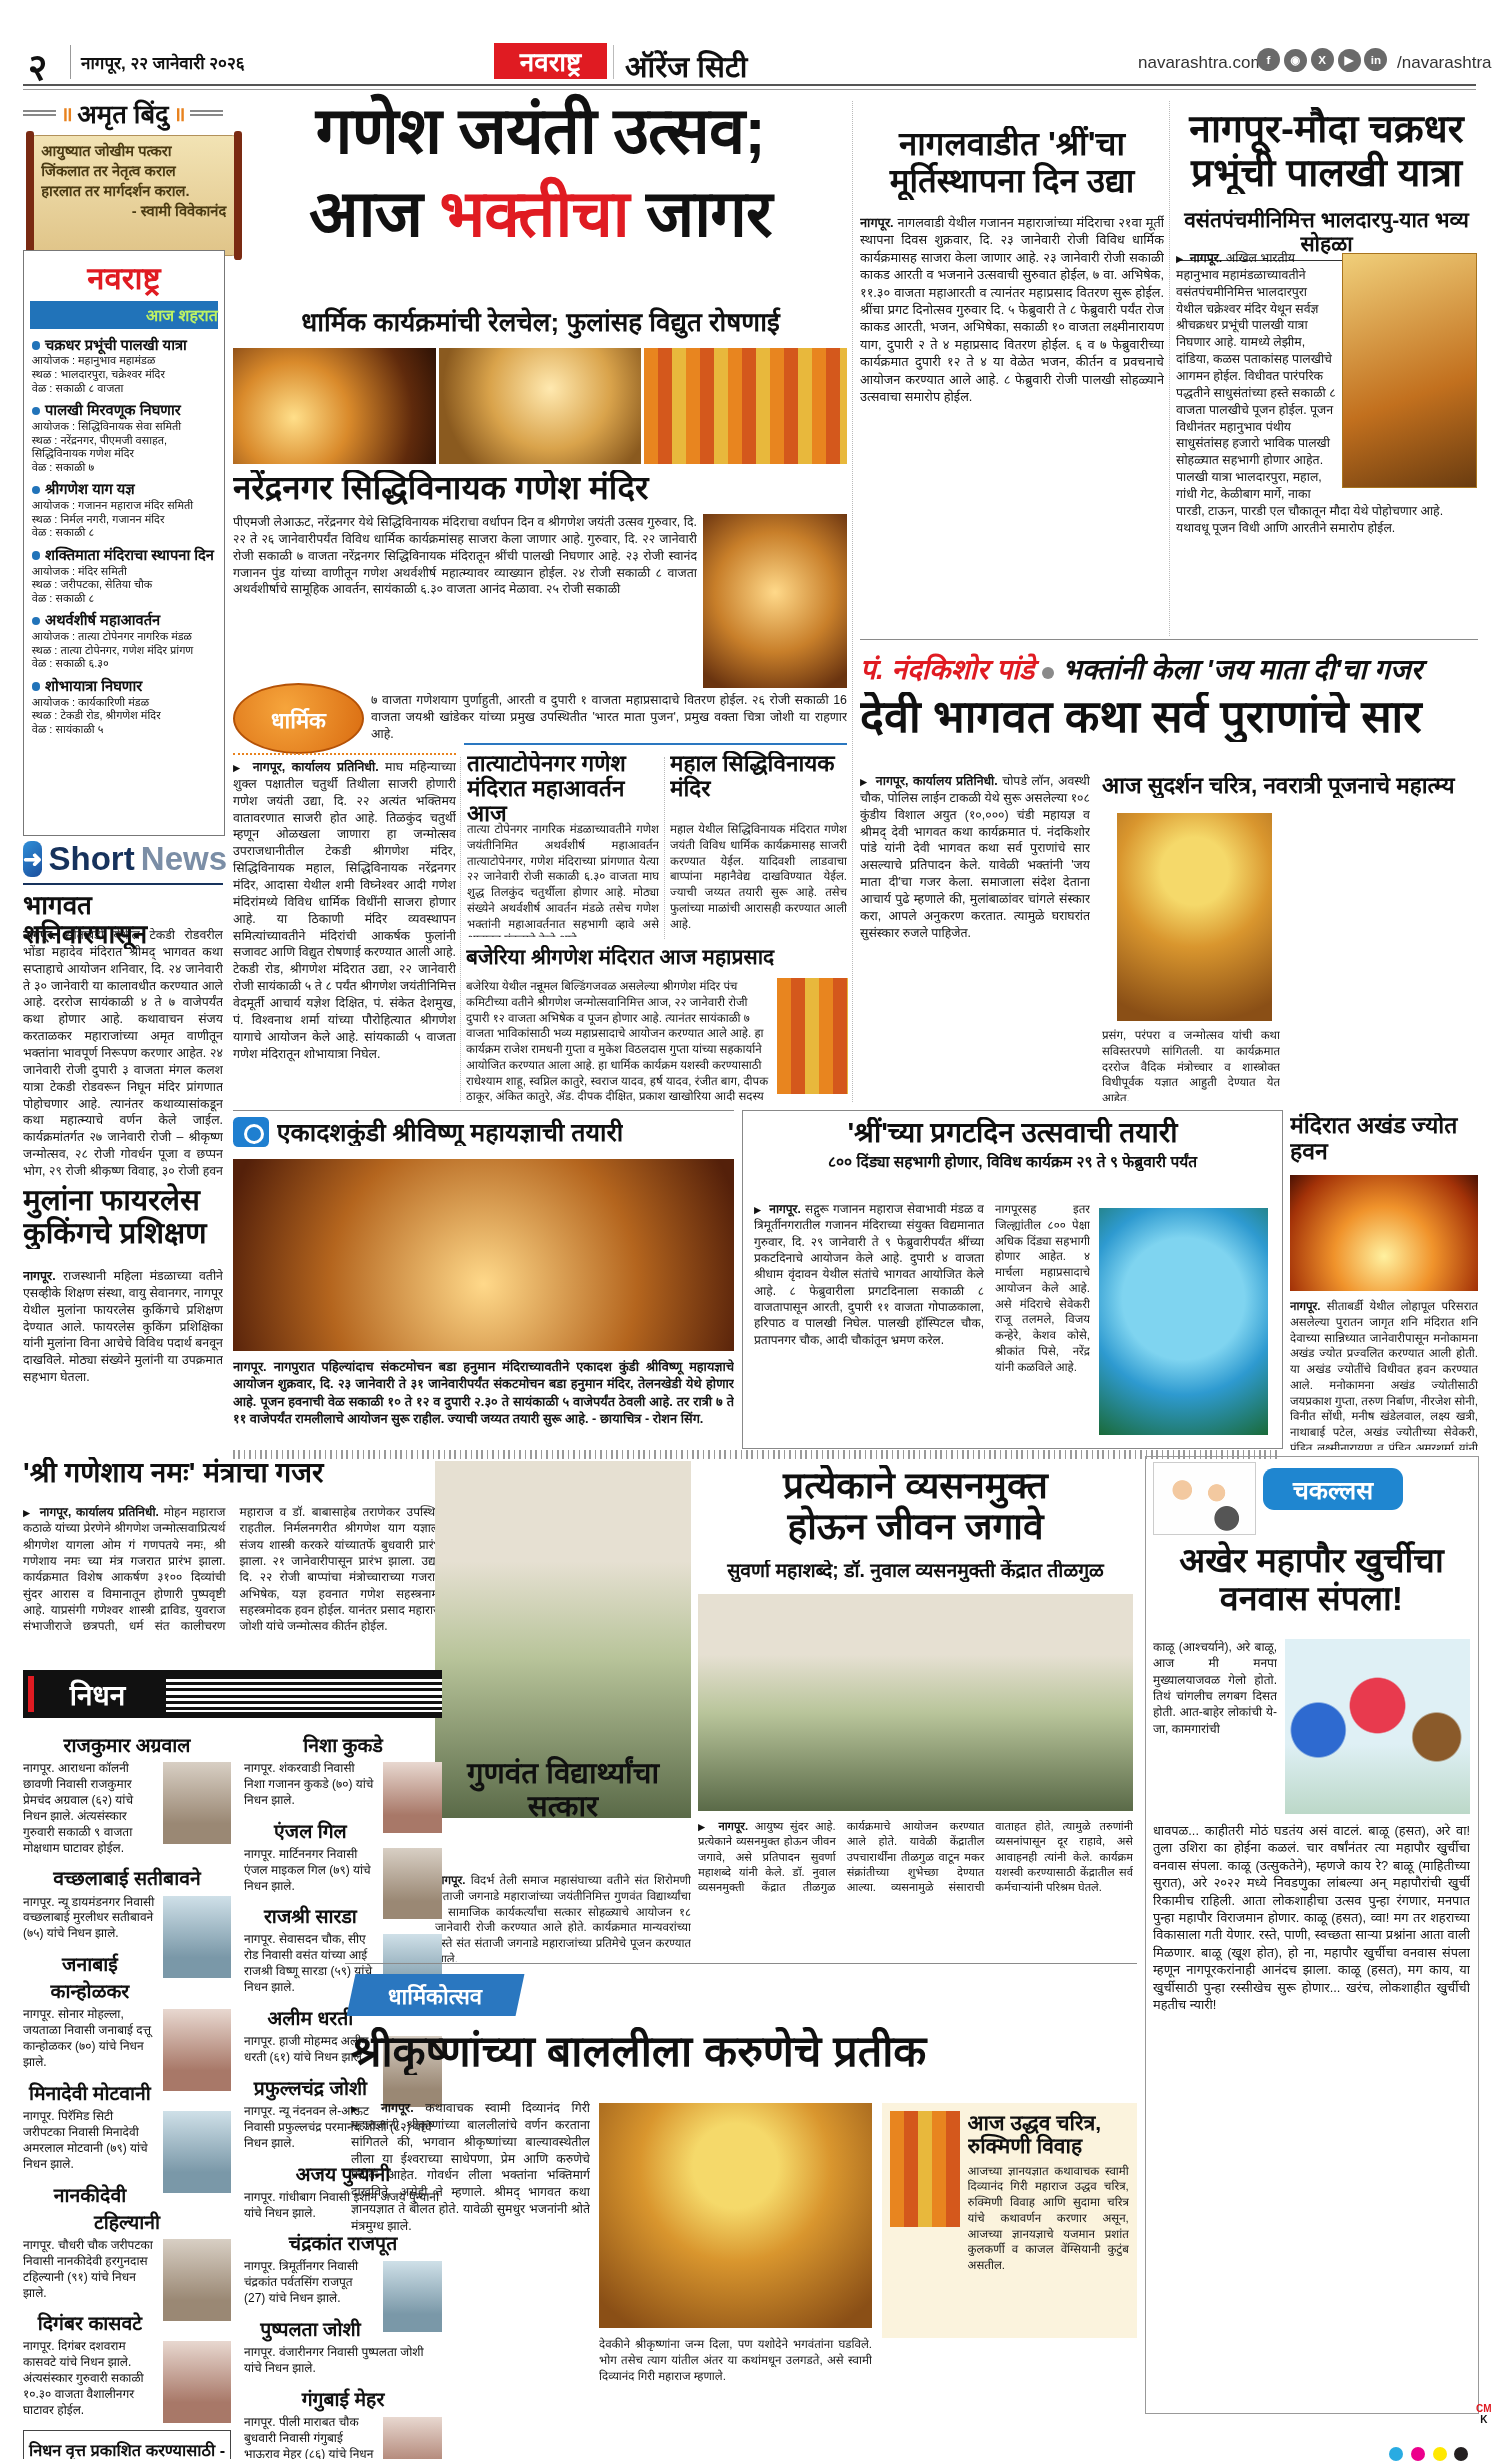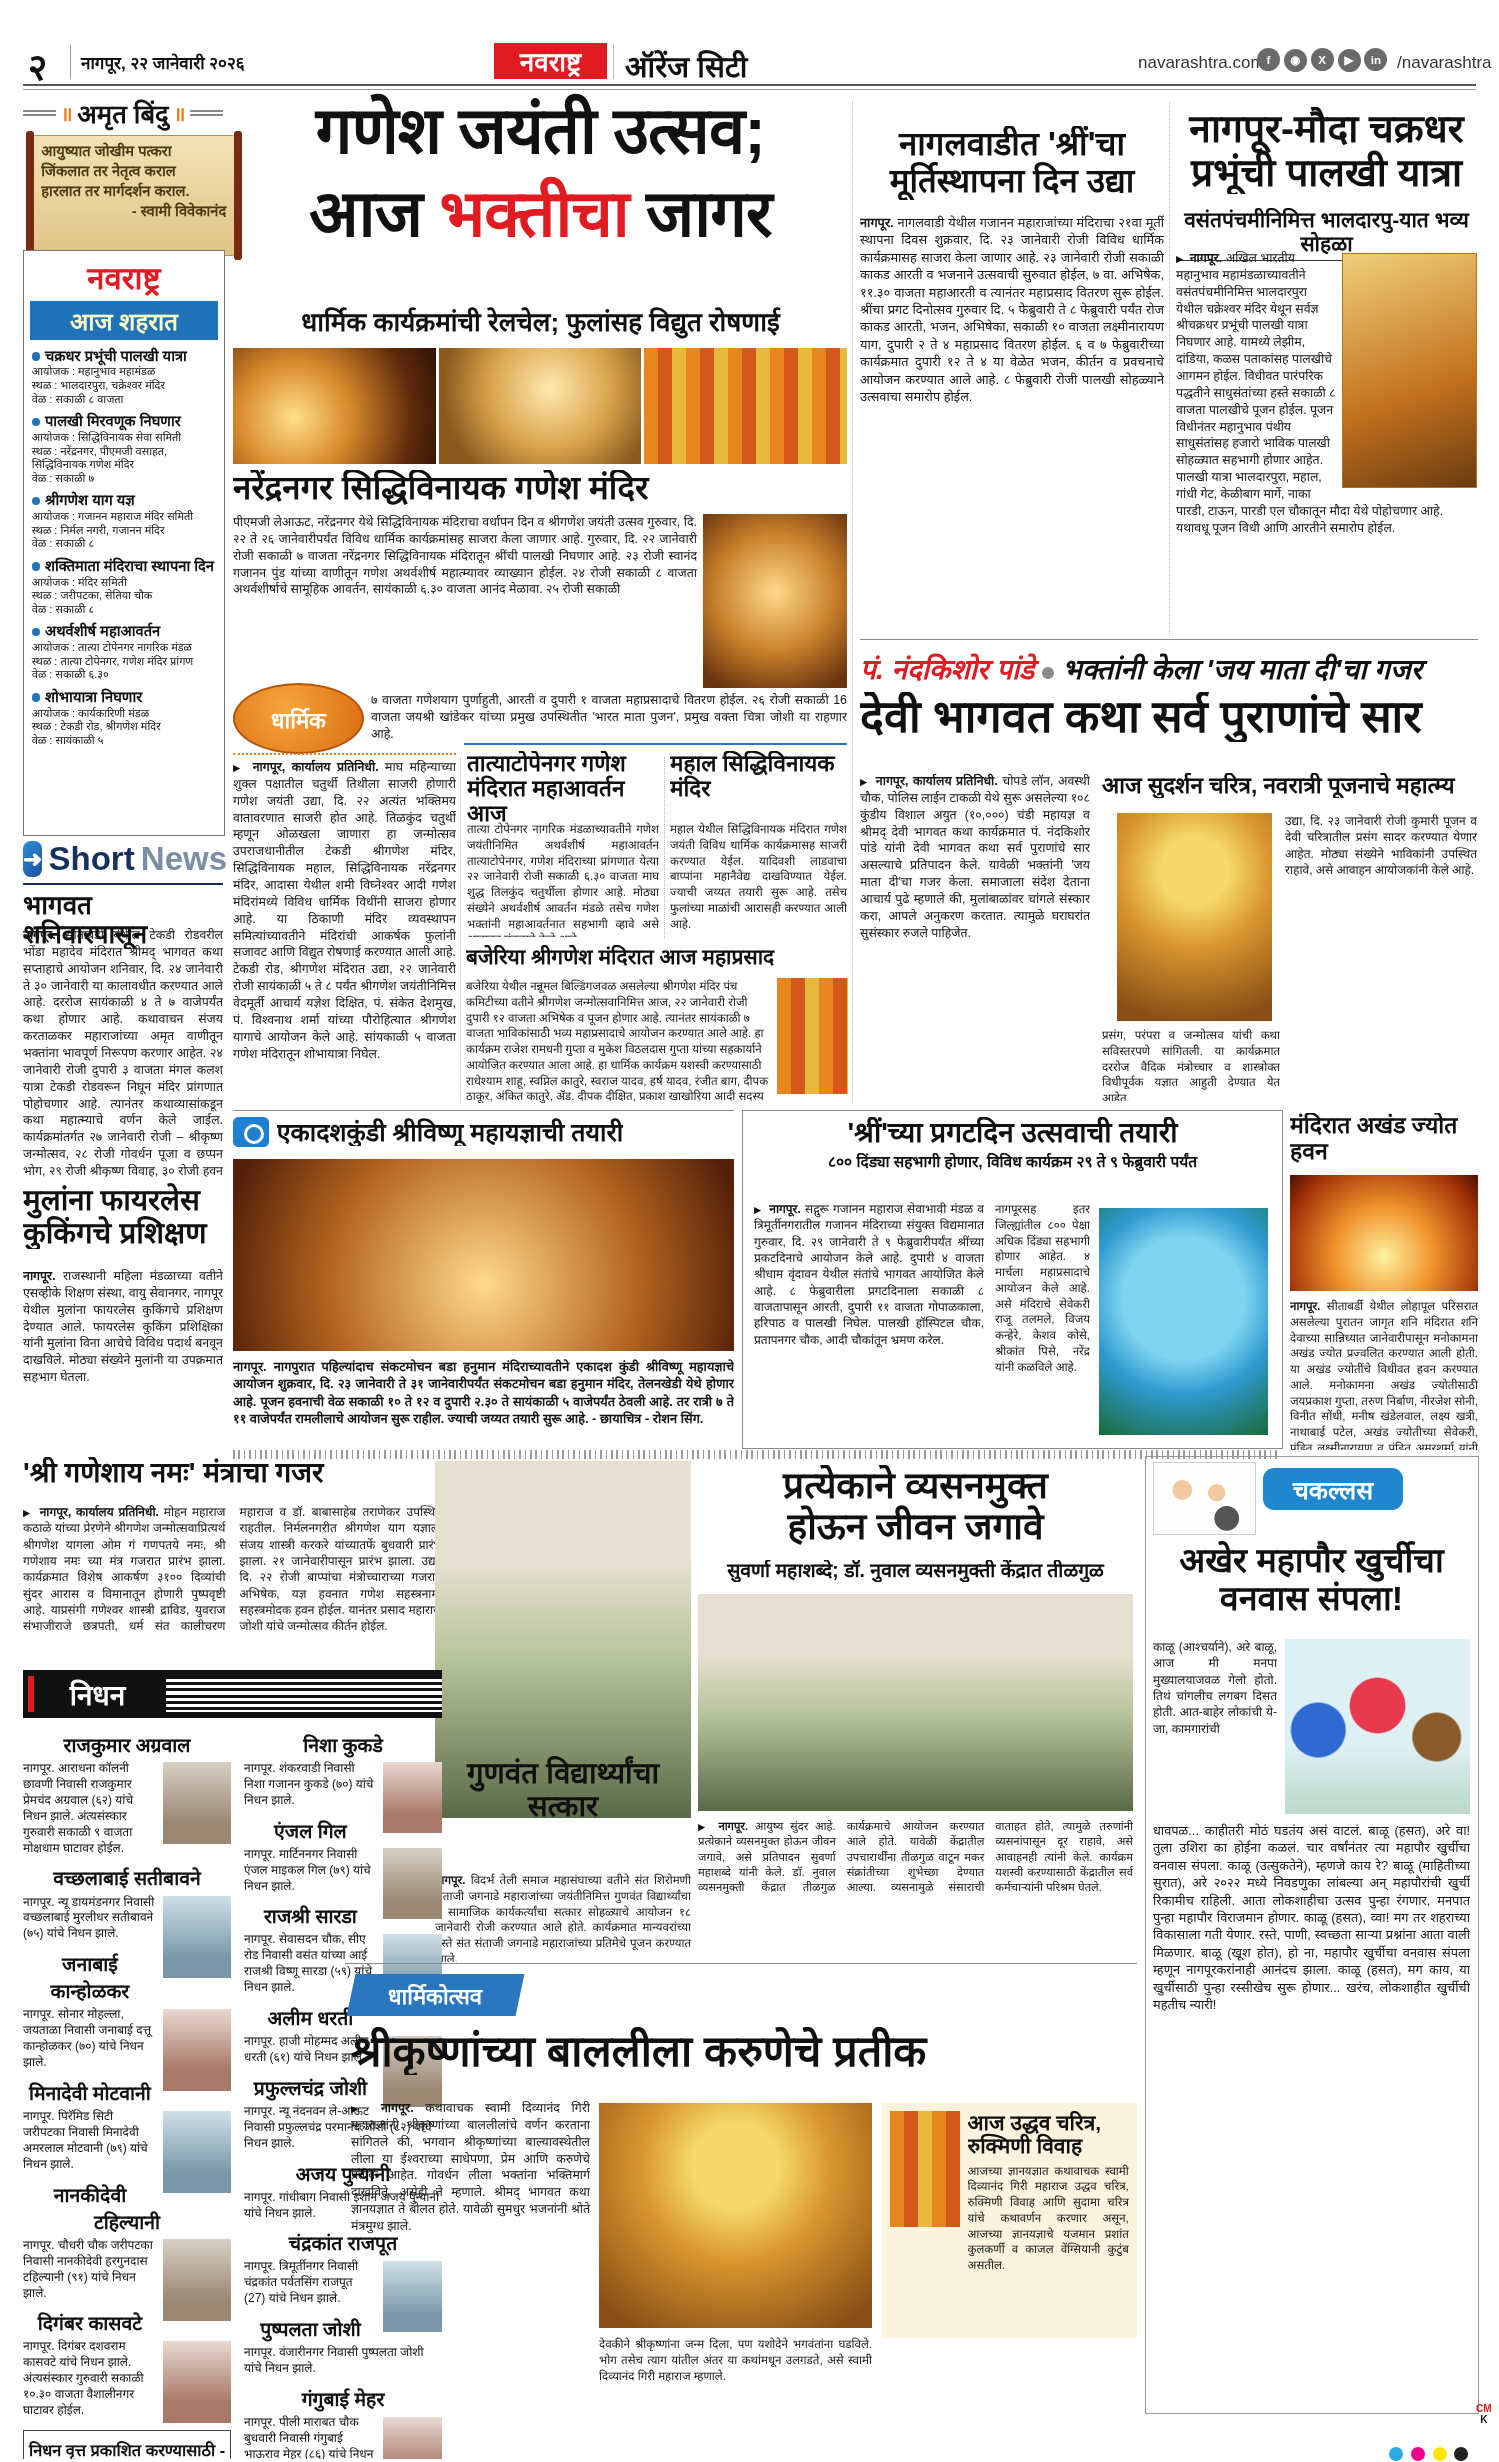--- a/index.html
+++ b/index.html
@@ -27,21 +27,21 @@
   .ab-head{display:flex;align-items:center;gap:4.7px;}
   .ab-line{flex:1;height:7.8px;background:repeating-linear-gradient(180deg,#888 0 1.6px,transparent 1.6px 3.9px);}
   .ab-title{font-size:25.6px;font-weight:800;white-space:nowrap;}
   .flame{color:#e8821e;font-weight:800;font-size:20px;}
   .scroll{background:linear-gradient(180deg,#f2e3b4,#e0c488);border:1.6px solid #b2915a;border-radius:4.7px;}
   .scroll-bar{position:absolute;top:-4.7px;bottom:-4.7px;width:7.8px;background:#7a2a12;border-radius:3.1px;}
   .quote{font-size:14.7px;font-weight:700;color:#4a3a12;line-height:1.35;}
   
   .aaj-box{border:1.6px solid #777;background:#fff;}
   .aaj-brand{color:#e01b22;font-size:31px;font-weight:800;text-align:center;}
-  .aaj-banner{background:#2173b9;color:#fef9c3;font-size:24px;font-weight:800;text-align:center;padding:3.1px 0;}
+  .aaj-banner{background:#2173b9;color:#bef264;font-size:16px;font-weight:800;text-align:right;padding:3.1px 0;}
   .ev{margin:0 7.8px 7px 7.8px;}
   .ev-t{font-size:14.7px;font-weight:800;line-height:1.2;}
   .edot{width:8.5px;height:8.5px;border-radius:50%;background:#2173b9;display:inline-block;margin-right:4.7px;}
   .ev-l{font-size:11px;line-height:1.24;}
   
   .sn-icon{width:36px;height:36px;border-radius:7.8px;background:linear-gradient(135deg,#2f8fd8,#1b4f9e);
            color:#fff;font-size:23px;font-weight:800;display:flex;align-items:center;justify-content:center;}
   .sn-short{font-size:33px;font-weight:800;color:#16325c;}
   .sn-news{font-size:33px;font-weight:800;color:#7b8ea6;}
   
@@ -252,21 +252,20 @@
   </div>
   <div class="abs hd" style="left:860px;top:692px;width:618px;font-size:45px;">देवी भागवत कथा सर्व पुराणांचे सार</div>
   <div class="abs bt" style="left:860px;top:773px;width:230px;height:329px;">
     <span class="tri">▶</span>
     <span class="dl">नागपूर, कार्यालय प्रतिनिधी.</span>
     <span>चोपडे लॉन, अवस्थी चौक, पोलिस लाईन टाकळी येथे सुरू असलेल्या १०८ कुंडीय विशाल अयुत (१०,०००) चंडी महायज्ञ व श्रीमद् देवी भागवत कथा कार्यक्रमात पं. नंदकिशोर पांडे यांनी देवी भागवत कथा सर्व पुराणांचे सार असल्याचे प्रतिपादन केले. यावेळी भक्तांनी 'जय माता दी'चा गजर केला. समाजाला संदेश देताना आचार्य पुढे म्हणाले की, मुलांबाळांवर चांगले संस्कार करा, आपले अनुकरण करतात. त्यामुळे घराघरांत सुसंस्कार रुजले पाहिजेत.</span>
   </div>
   <div class="abs hd" style="left:1102px;top:773px;width:376px;font-size:22.5px;">आज सुदर्शन चरित्र, नवरात्री पूजनाचे महात्म्य</div>
   <div class="abs ph ph-pandit" style="left:1117px;top:813px;width:155px;height:208px;"></div>
   <div class="abs bt" style="left:1102px;top:1027px;width:178px;height:74px;font-size:11.6px;">प्रसंग, परंपरा व जन्मोत्सव यांची कथा सविस्तरपणे सांगितली. या कार्यक्रमात दररोज वैदिक मंत्रोच्चार व शास्त्रोक्त विधीपूर्वक यज्ञात आहुती देण्यात येत आहेत.</div>
-  <div class="abs bt" style="left:1285px;top:813px;width:192px;height:289px;font-size:12px;">उद्या, दि. २३ जानेवारी रोजी कुमारी पूजन व देवी चरित्रातील प्रसंग सादर करण्यात येणार आहेत. मोठ्या संख्येने भाविकांनी उपस्थित राहावे, असे आवाहन आयोजकांनी केले आहे.</div>
 
   <div class="abs" style="left:233px;top:1110px;width:501px;">
     <div style="display:flex;align-items:center;gap:7.8px;border-top:1.6px solid #888;padding-top:6.2px;">
       <span class="cam"></span>
       <span class="hd" style="font-size:25px;">एकादशकुंडी श्रीविष्णू महायज्ञाची तयारी</span>
     </div>
   </div>
   <div class="abs ph ph-yagya" style="left:233px;top:1159px;width:501px;height:192px;"></div>
   <div class="abs bt" style="left:233px;top:1358px;width:501px;height:87px;font-size:12.8px;font-weight:600;">
     <span class="dl">नागपूर.</span>

